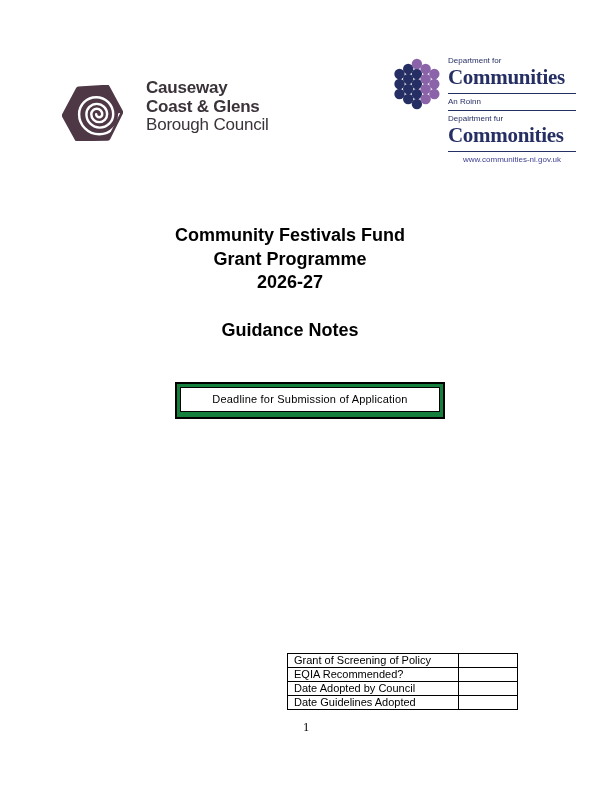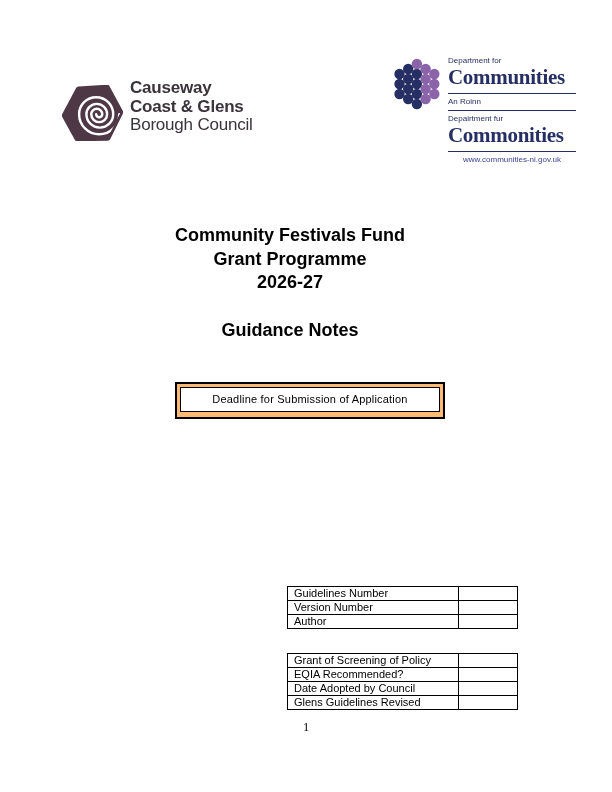--- a/index.html
+++ b/index.html
@@ -2,41 +2,41 @@
 <html><head>
 <meta charset="utf-8">
 <style>
   html,body{margin:0;padding:0;background:#6b6b6b;}
   .page{
     position:relative;width:612px;height:792px;background:#ffffff;
     margin:0 auto;overflow:hidden;
     font-family:"Liberation Sans",sans-serif;color:#000;
   }
   
-  .ccg-logo{position:absolute;left:62px;top:79px;display:flex;align-items:flex-start;}
+  .ccg-logo{position:absolute;left:62px;top:79px;display:flex;align-items:flex-start;gap:16px;}
   .ccg-mark{width:61px;height:56px;margin-top:6px;}
   .ccg-text{margin-left:7px;line-height:18.5px;color:#3a343a;}
   .ccg-text .b{font-size:17px;font-weight:700;letter-spacing:-0.2px;}
   .ccg-text .r{font-size:17px;font-weight:400;letter-spacing:-0.2px;}
   
   .dfc-logo{position:absolute;left:393px;top:56px;width:183px;}
   .dfc-mark{position:absolute;left:0;top:2px;width:50px;height:52px;}
   .dfc-textcol{position:absolute;left:55px;top:0;width:128px;color:#262f63;}
   .dfc-label{font-size:8px;line-height:9px;margin:0 0 1px 0;color:#262f63;}
   .dfc-name{font-family:"Liberation Serif",serif;font-weight:700;font-size:21px;line-height:23px;letter-spacing:-0.3px;color:#262f63;white-space:nowrap;}
   .dfc-rule{border:none;border-top:1.6px solid #262f63;margin:4px 0 3px 0;width:128px;}
   .dfc-url{font-size:8px;line-height:9px;color:#3d3f8f;margin-top:1px;text-align:center;}
   
   .title-block{position:absolute;left:0;top:224px;width:580px;text-align:center;}
   .title-line{font-size:18px;font-weight:700;line-height:23.5px;}
   .subtitle{font-size:18px;font-weight:700;line-height:23.5px;margin-top:24px;}
   
   .deadline-box{
     position:absolute;left:175px;top:382px;width:270px;box-sizing:border-box;
-    border:2.5px solid #000;padding:2.5px 3px;background:#fdba74;
+    border:2.5px solid #000;padding:2.5px 3px;background:#15803d;
   }
   .deadline-cell{
     box-sizing:border-box;border:1.5px solid #000;height:25px;
     display:flex;align-items:center;justify-content:center;background:#fff;
   }
   .deadline-cell.header{font-size:11px;font-weight:400;letter-spacing:0.2px;margin-bottom:3px;}
   .deadline-cell.value{font-size:11.5px;font-weight:700;}
   
   .meta-table{position:absolute;left:287px;width:231px;border-collapse:collapse;}
   .meta-table.t1{top:586px;}
@@ -118,53 +118,37 @@
     <div class="title-line">Community Festivals Fund</div>
     <div class="title-line">Grant Programme</div>
     <div class="title-line">2026-27</div>
     <div class="subtitle">Guidance Notes</div>
   </div>
 
   <div class="deadline-box">
     <div class="deadline-cell header">Deadline for Submission of Application</div>
   </div>
 
-  <table class="meta-table t1">
-    <tbody>
-        <tr>
-      <td class="lbl">Guidelines Number</td>
-      <td class="val"></td>
-    </tr>
-    <tr>
-      <td class="lbl">Version Number</td>
-      <td class="val"></td>
-    </tr>
-    <tr>
-      <td class="lbl">Author</td>
-      <td class="val"></td>
-    </tr>
-  </tbody>
-    </table>
 
   <table class="meta-table t2">
     <tbody>
         <tr>
       <td class="lbl">Grant of Screening of Policy</td>
       <td class="val"></td>
     </tr>
     <tr>
       <td class="lbl">EQIA Recommended?</td>
       <td class="val"></td>
     </tr>
     <tr>
       <td class="lbl">Date Adopted by Council</td>
       <td class="val"></td>
     </tr>
     <tr>
-      <td class="lbl">Glens Guidelines Revised</td>
+      <td class="lbl">Date Guidelines Adopted</td>
       <td class="val"></td>
     </tr>
   </tbody>
     </table>
 
   <div class="page-number">1</div>
 
 </div>
 
 </body></html>

